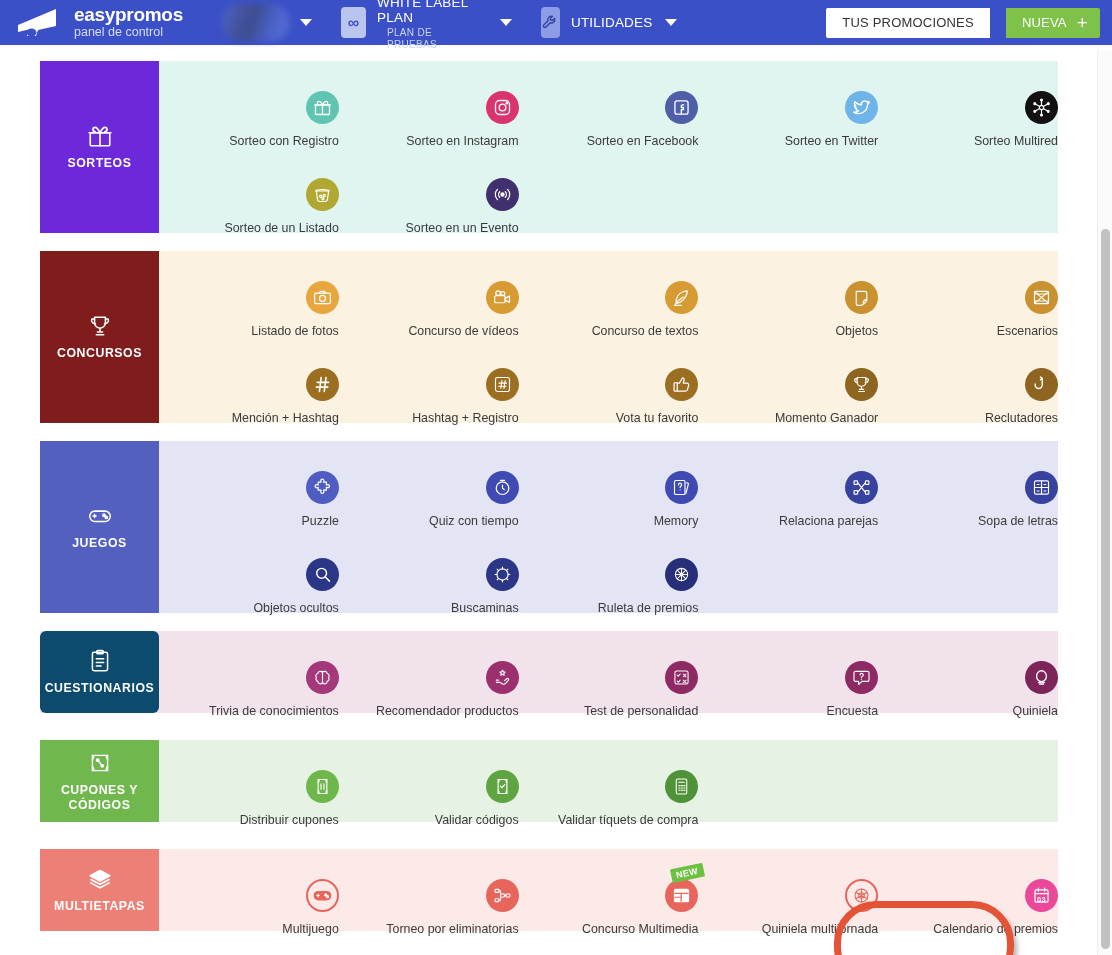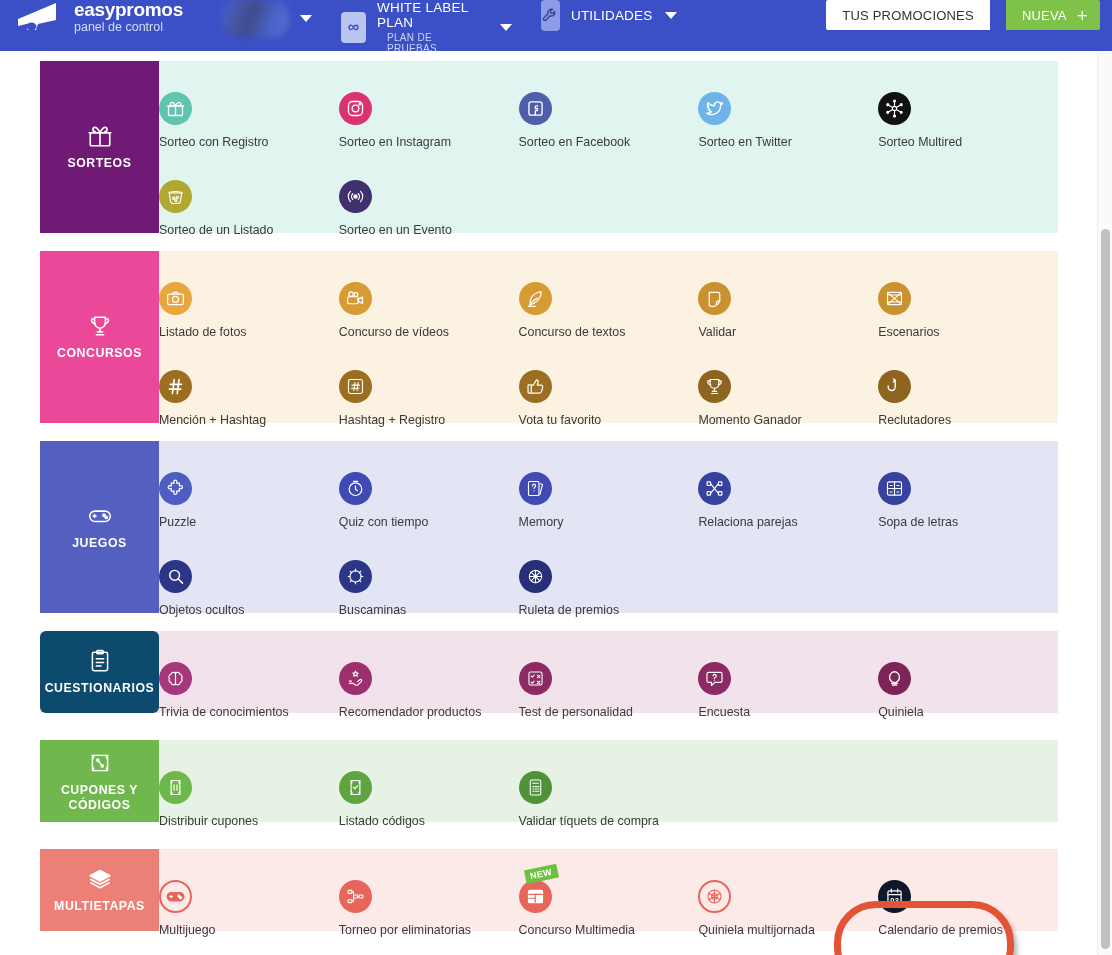--- a/index.html
+++ b/index.html
@@ -7,23 +7,23 @@
     margin: 0; padding: 0;
     width: 1112px; height: 955px;
     background: #ffffff;
     font-family: "Liberation Sans", sans-serif;
     overflow: hidden;
   }
 
   
   #topbar {
     position: absolute; top: 0; left: 0;
-    width: 1112px; height: 51px;
+    width: 1112px; height: 45px;
     background: #3b50c7;
-    display: flex; align-items: flex-start;
+    display: flex; align-items: center;
     color: #fff;
   }
   .brand {
     display: flex; align-items: center;
     padding-left: 16px; padding-right: 14px;
     gap: 14px;
   }
   .megaphone { width: 44px; height: 30px; position: relative; }
   .brand-text { line-height: 1.05; }
   .brand-title {
@@ -104,23 +104,24 @@
     font-size: 12.3px; font-weight: bold; letter-spacing: .55px;
     text-align: center; line-height: 1.18;
   }
   .items {
     flex: 1;
     display: grid;
     grid-template-columns: repeat(5, 1fr);
     align-content: start;
   }
   .item {
-    display: flex; flex-direction: column; align-items: flex-start;
+    display: flex; flex-direction: column; align-items: flex-end;
     cursor: pointer;
-    padding-top: 31px;
+    padding-top: 22px;
+    margin-top: 8px;
   }
   .item-icon {
     width: 33px; height: 33px; border-radius: 50%;
     display: flex; align-items: center; justify-content: center;
     position: relative;
   }
   .item-label {
     margin-top: 10px; font-size: 12.4px; color: #3a3a3a;
     text-align: center; white-space: nowrap;
   }
@@ -216,21 +217,21 @@
     <button class="btn-nueva">
       <span>NUEVA</span>
       <span class="plus">+</span>
     </button>
   </div>
 </div>
 
 <div id="content">
   <div id="sections-root">
       <div class="section" style="top: 10px; height: 172px; background: rgb(224, 244, 240);">
-        <div class="cat" style="background: #701a75;">
+        <div class="cat" style="background: #6d28d9;">
           <div class="cat-icon">
             <svg width="26" height="26" viewBox="0 0 24 24" fill="none" stroke="#fff" stroke-width="1.5" stroke-linecap="round" stroke-linejoin="round">
               <rect x="3" y="9" width="18" height="12" rx="1"></rect>
               <path d="M2 9h20M12 9v12"></path>
               <path d="M12 9S9.5 4 7.5 4A2 2 0 0 0 7.5 8M12 9s2.5-5 4.5-5a2 2 0 0 1 0 4"></path>
             </svg>
           </div>
           <div class="cat-label">SORTEOS</div>
         </div>
         <div class="items">
@@ -304,21 +305,21 @@
                 <circle cx="12" cy="12" r="1.8" fill="#fff"></circle>
                 <path d="M8.8 8.8a4.6 4.6 0 0 0 0 6.4M15.2 8.8a4.6 4.6 0 0 1 0 6.4"></path>
                 <path d="M6.2 6.2a8.2 8.2 0 0 0 0 11.6M17.8 6.2a8.2 8.2 0 0 1 0 11.6"></path>
               </svg>
             </div>
             <div class="item-label">Sorteo en un Evento</div>
           </div>
         </div>
       </div>
       <div class="section" style="top: 200px; height: 172px; background: rgb(252, 242, 225);">
-        <div class="cat" style="background: #ec4899;">
+        <div class="cat" style="background: #7f1d1d;">
           <div class="cat-icon">
             <svg width="26" height="26" viewBox="0 0 24 24" fill="none" stroke="#fff" stroke-width="1.4" stroke-linecap="round" stroke-linejoin="round">
               <path d="M7 4h10v5a5 5 0 0 1-10 0V4z"></path>
               <path d="M7 5.5H4.5A3.2 3.2 0 0 0 7.8 9.9M17 5.5h2.5a3.2 3.2 0 0 1-3.3 4.4"></path>
               <path d="M12 14v3.5M8.6 20h6.8M9.6 17.6h4.8"></path>
             </svg>
           </div>
           <div class="cat-label">CONCURSOS</div>
         </div>
         <div class="items">
@@ -353,21 +354,21 @@
             </div>
             <div class="item-label">Concurso de textos</div>
           </div>
           <div class="item">
             <div class="item-icon" style="background: rgb(201, 145, 47);">
               <svg width="21" height="21" viewBox="0 0 24 24" fill="none" stroke="#fff" stroke-width="1.4" stroke-linecap="round" stroke-linejoin="round">
                 <path d="M6 5h10a2 2 0 0 1 2 2v7.5c0 1.6-1 2.6-2.2 3.7L12 21H8a2 2 0 0 1-2-2V5z"></path>
                 <path d="M18 14.5c-2.5 0-4 1.5-4 4"></path>
               </svg>
             </div>
-            <div class="item-label">Validar</div>
+            <div class="item-label">Objetos</div>
           </div>
           <div class="item">
             <div class="item-icon" style="background: rgb(201, 145, 47);">
               <svg width="21" height="21" viewBox="0 0 24 24" fill="none" stroke="#fff" stroke-width="1.3" stroke-linecap="round" stroke-linejoin="round">
                 <rect x="4" y="5" width="16" height="14" rx="1"></rect>
                 <path d="M4.5 5.5 19.5 18.5M19.5 5.5 4.5 18.5"></path>
                 <path d="M4 8h16M4 16h16"></path>
               </svg>
             </div>
             <div class="item-label">Escenarios</div>
@@ -599,21 +600,21 @@
             <div class="item-label">Distribuir cupones</div>
           </div>
           <div class="item">
             <div class="item-icon" style="background: rgb(94, 165, 65);">
               <svg width="21" height="21" viewBox="0 0 24 24" fill="none" stroke="#fff" stroke-width="1.3" stroke-linecap="round" stroke-linejoin="round">
                 <path d="M7 4h10v16H7z"></path>
                 <path d="M7 4c1.5 1.3 1.5 2.1 0 3.3M17 4c-1.5 1.3-1.5 2.1 0 3.3M7 20c1.5-1.3 1.5-2.1 0-3.3M17 20c-1.5-1.3-1.5-2.1 0-3.3"></path>
                 <path d="M9.6 11.6l1.8 1.8 3.2-3.6"></path>
               </svg>
             </div>
-            <div class="item-label">Listado códigos</div>
+            <div class="item-label">Validar códigos</div>
           </div>
           <div class="item">
             <div class="item-icon" style="background: rgb(79, 146, 55);">
               <svg width="21" height="21" viewBox="0 0 24 24" fill="none" stroke="#fff" stroke-width="1.2" stroke-linecap="round" stroke-linejoin="round">
                 <rect x="6" y="3.5" width="12" height="17" rx="1.6"></rect>
                 <path d="M8.8 7.2h6.4"></path>
                 <path d="M9 11h1.4M11.8 11h1.4M14.6 11H16M9 13.6h1.4M11.8 13.6h1.4M14.6 13.6H16M9 16.2h1.4M11.8 16.2h4.2"></path>
               </svg>
             </div>
             <div class="item-label">Validar tíquets de compra</div>
@@ -671,21 +672,21 @@
             <div class="item-icon ring" style="border-color: rgb(232, 101, 92);">
               <svg width="21" height="21" viewBox="0 0 24 24" fill="none" stroke="#fff" stroke-width="1.2" stroke-linecap="round" stroke-linejoin="round">
                 <circle cx="12" cy="12" r="7.4" stroke="#E8655C"></circle>
                 <path d="M12 4.6v14.8M5.3 8.3l13.4 7.4M18.7 8.3 5.3 15.7" stroke="#E8655C"></path>
                 <circle cx="12" cy="12" r="3.2" stroke="#E8655C"></circle>
               </svg>
             </div>
             <div class="item-label">Quiniela multijornada</div>
           </div>
           <div class="item">
-            <div class="item-icon" style="background: #0f172a;">
+            <div class="item-icon" style="background: #ec4899;">
               <svg width="21" height="21" viewBox="0 0 24 24" fill="none" stroke="#fff" stroke-width="1.4" stroke-linecap="round" stroke-linejoin="round">
                 <rect x="4.5" y="5.5" width="15" height="14" rx="1.6"></rect>
                 <path d="M4.5 9.8h15"></path>
                 <path d="M8.4 3.6v3.4M15.6 3.6v3.4"></path>
               </svg>
               <span style="position: absolute; left: 0px; right: 0px; top: 16px; text-align: center; font-size: 7.5px; color: rgb(255, 255, 255); font-weight: bold; letter-spacing: 0.3px;">03</span>
             </div>
             <div class="item-label">Calendario de premios</div>
           </div>
         </div>

